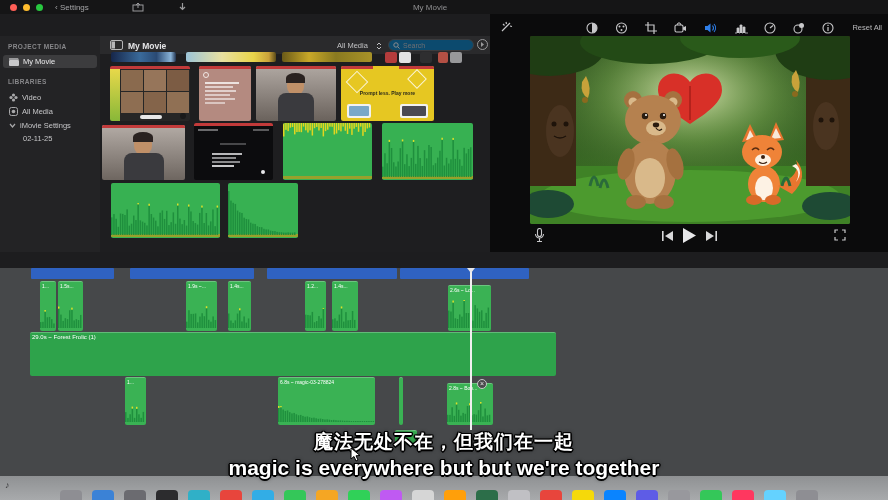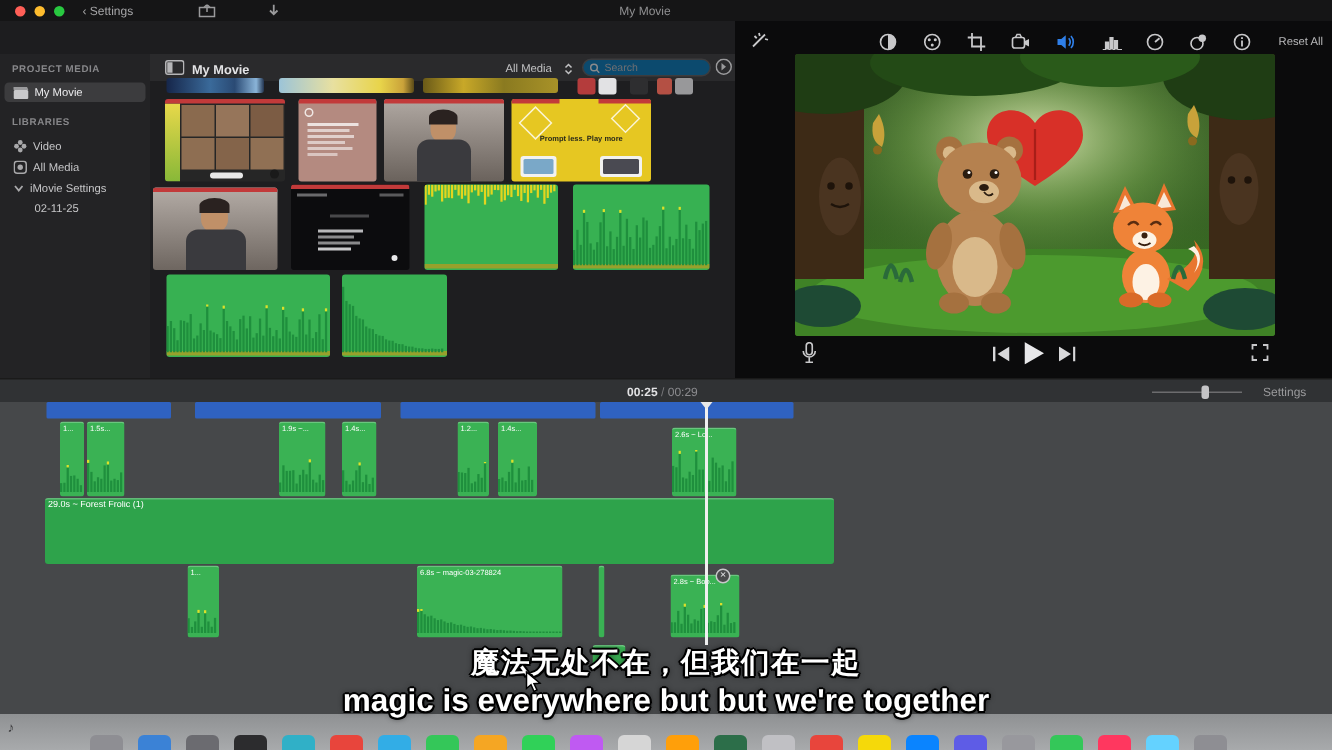--- a/index.html
+++ b/index.html
@@ -564,30 +564,20 @@
       </svg>
     <svg class="abs" style="left:216px;top:217px" width="11" height="10" viewBox="0 0 11 10">
         <rect x="9.4" y="0" width="1.6" height="10" fill="#d8d8da"></rect>
         <path d="M0 0 L8 5 L0 10 Z" fill="#d8d8da"></path>
       </svg>
     <svg class="abs" style="left:344px;top:215px" width="12" height="12" viewBox="0 0 12 12">
         <path d="M1 4 L1 1 L4 1 M8 1 L11 1 L11 4 M11 8 L11 11 L8 11 M4 11 L1 11 L1 8" stroke="#c8c8ca" fill="none" stroke-width="1.2"></path>
       </svg>
   </div>
 
-  <div class="abs tltoolbar">
-    <div class="abs timetext" style="left:418px">
-      <span style="color:#e2e2e4;font-weight:bold">00:25</span>
-      <span style="color:#77777a">/</span>
-      <span style="color:#8d8d90">00:29</span>
-    </div>
-    <div class="abs" style="left:768px;top:8px;width:60px;height:1px;background:#6c6c6e"></div>
-    <div class="abs" style="left:801px;top:4px;width:5px;height:9px;background:#c4c4c6;border-radius:2px"></div>
-    <div class="abs settings" style="left:842px">Settings</div>
-  </div>
 
   <div class="abs timeline">
       <div class="tl-video" style="left: 31px; width: 83px;"></div>
       <div class="tl-video" style="left: 130px; width: 124px;"></div>
       <div class="tl-video" style="left: 267px; width: 130px;"></div>
       <div class="tl-video" style="left: 400px; width: 129px;"></div>
       <div class="tl-clip" style="left: 40px; top: 13px; width: 16px; height: 50px;">
         <div class="tl-label">1...</div>
         <svg width="16" height="18" style="position: absolute; left: 0px; bottom: 3px;">
           <rect x="0" width="1.5" height="5.9051089893850195" y="12.09489101061498" fill="#1f8f3d"></rect>

